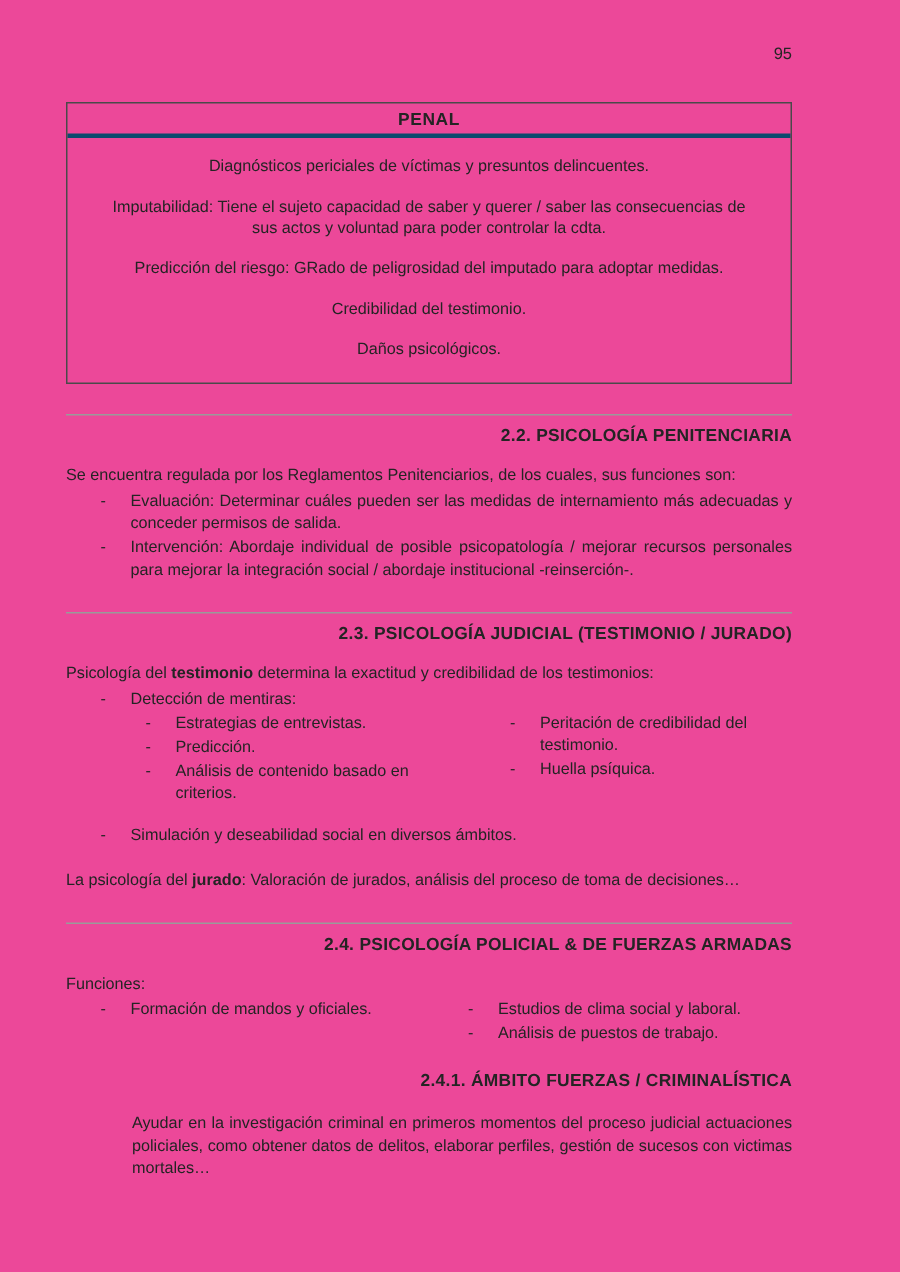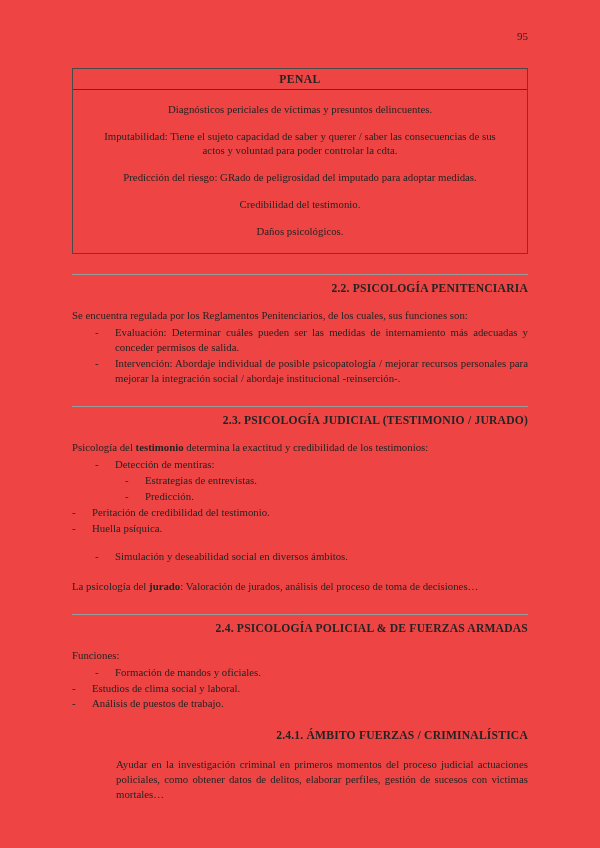--- a/index.html
+++ b/index.html
@@ -1,49 +1,49 @@
 <!DOCTYPE html>
 <html><head>
 <meta charset="utf-8">
 <style>
   * { box-sizing: border-box; margin: 0; padding: 0; }
   html, body { background: #ffffff; }
   .page {
     width: 600px;
     height: 848px;
-    background: #ef4444;
-    font-family: Liberation Serif, serif;
+    background: #ec4899;
+    font-family: Liberation Sans, sans-serif;
     color: #242424;
-    padding: 30px 72px 40px 72px;
+    padding: 30px 72px 40px 44px;
     overflow: hidden;
   }
   .page-number { text-align: right; font-size: 11px; margin-bottom: 26px; }
 
   .box { border: 1px solid #4a4a4a; }
   .box-header {
     text-align: center; font-weight: bold; font-size: 11.6px;
-    padding: 4px 0 3px 0; border-bottom: 1px solid #0c4a6e; letter-spacing: 0.4px;
+    padding: 4px 0 3px 0; border-bottom: 3px solid #0c4a6e; letter-spacing: 0.4px;
   }
   .box-body { padding: 12px 30px 2px 30px; text-align: center; }
   .box-row { font-size: 10.8px; line-height: 1.3; margin-bottom: 13px; }
 
   .rule { border: none; border-top: 1px solid #9a9a9a; margin: 20px 0 7px 0; height: 0; }
 
   .heading { font-size: 11.6px; font-weight: bold; letter-spacing: 0.2px; text-align: right; }
   .para { font-size: 10.8px; line-height: 1.38; margin-top: 13px; }
   .just { text-align: justify; }
 
   .bullets { margin-top: 2px; }
   .bullet { display: flex; font-size: 10.8px; line-height: 1.38; margin-top: 1px; }
   .bullet::before { content: "-"; flex: none; width: 20px; }
   .l1 { padding-left: 23px; }
   .l2 { padding-left: 53px; }
   .btxt { flex: 1; }
 
-  .two-col { display: flex; margin-top: 1px; flex-direction: column; }
+  .two-col { display: flex; margin-top: 1px; }
   .tc23 .col-left  { flex: none; width: 296px; }
   .tc23 .col-right { flex: 1; }
   .tc23 .col-left .btxt { flex: none; max-width: 180px; }
   .tc24 .col-left  { flex: none; width: 268px; }
   .tc24 .col-right { flex: 1; }
 
   .sim-bullet { margin-top: 13px; }
   .jurado-para { margin-top: 15px; }
   .h241 { margin-top: 18px; }
   .final-para { margin-top: 15px; margin-left: 44px; }
@@ -89,20 +89,23 @@
   </div>
 
   <div class="two-col tc23">
     <div class="col-left">
       <div class="bullet l2">
           <span class="btxt">Estrategias de entrevistas.</span>
         </div>
       <div class="bullet l2">
           <span class="btxt">Predicción.</span>
         </div>
+      <div class="bullet l2">
+          <span class="btxt">Análisis de contenido basado en criterios.</span>
+        </div>
     </div>
     <div class="col-right">
       <div class="bullet">
           <span class="btxt">Peritación de credibilidad del testimonio.</span>
         </div>
       <div class="bullet">
           <span class="btxt">Huella psíquica.</span>
         </div>
     </div>
   </div>

